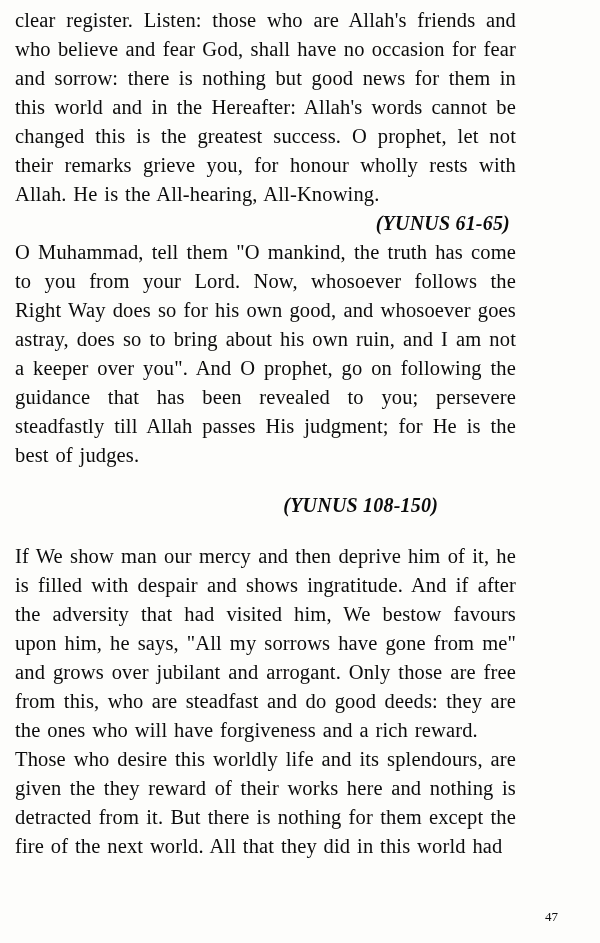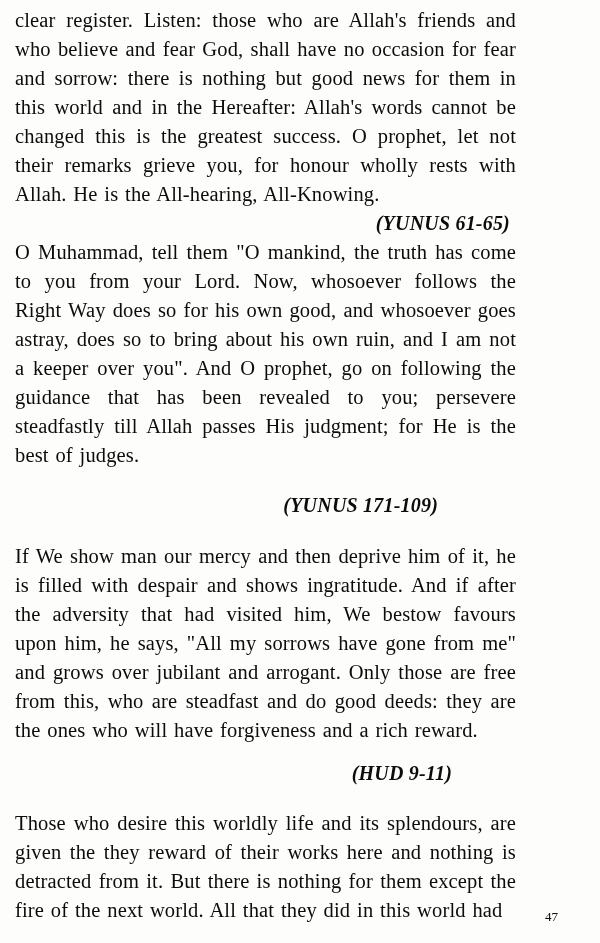--- a/index.html
+++ b/index.html
@@ -65,23 +65,22 @@
 <body>
 
 <div class="book-page">
 
   <p class="body-text">clear register. Listen: those who are Allah's friends and who believe and fear God, shall have no occasion for fear and sorrow: there is nothing but good news for them in this world and in the Hereafter: Allah's words cannot be changed this is the greatest success. O prophet, let not their remarks grieve you, for honour wholly rests with Allah. He is the All-hearing, All-Knowing.</p>
 
   <p class="reference ref-1">(YUNUS 61-65)</p>
 
   <p class="body-text">O Muhammad, tell them "O mankind, the truth has come to you from your Lord. Now, whosoever follows the Right Way does so for his own good, and whosoever goes astray, does so to bring about his own ruin, and I am not a keeper over you". And O prophet, go on following the guidance that has been revealed to you; persevere steadfastly till Allah passes His judgment; for He is the best of judges.</p>
 
-  <p class="reference ref-2">(YUNUS 171-109)</p>
+  <p class="reference ref-2">(YUNUS 108-150)</p>
 
   <p class="body-text">If We show man our mercy and then deprive him of it, he is filled with despair and shows ingratitude. And if after the adversity that had visited him, We bestow favours upon him, he says, "All my sorrows have gone from me" and grows over jubilant and arrogant. Only those are free from this, who are steadfast and do good deeds: they are the ones who will have forgiveness and a rich reward.</p>
 
-  <p class="reference ref-3">(HUD 9-11)</p>
 
   <p class="body-text">Those who desire this worldly life and its splendours, are given the they reward of their works here and nothing is detracted from it. But there is nothing for them except the fire of the next world. All that they did in this world had</p>
 
   <div class="page-number">47</div>
 
 </div>
 
 </body></html>

